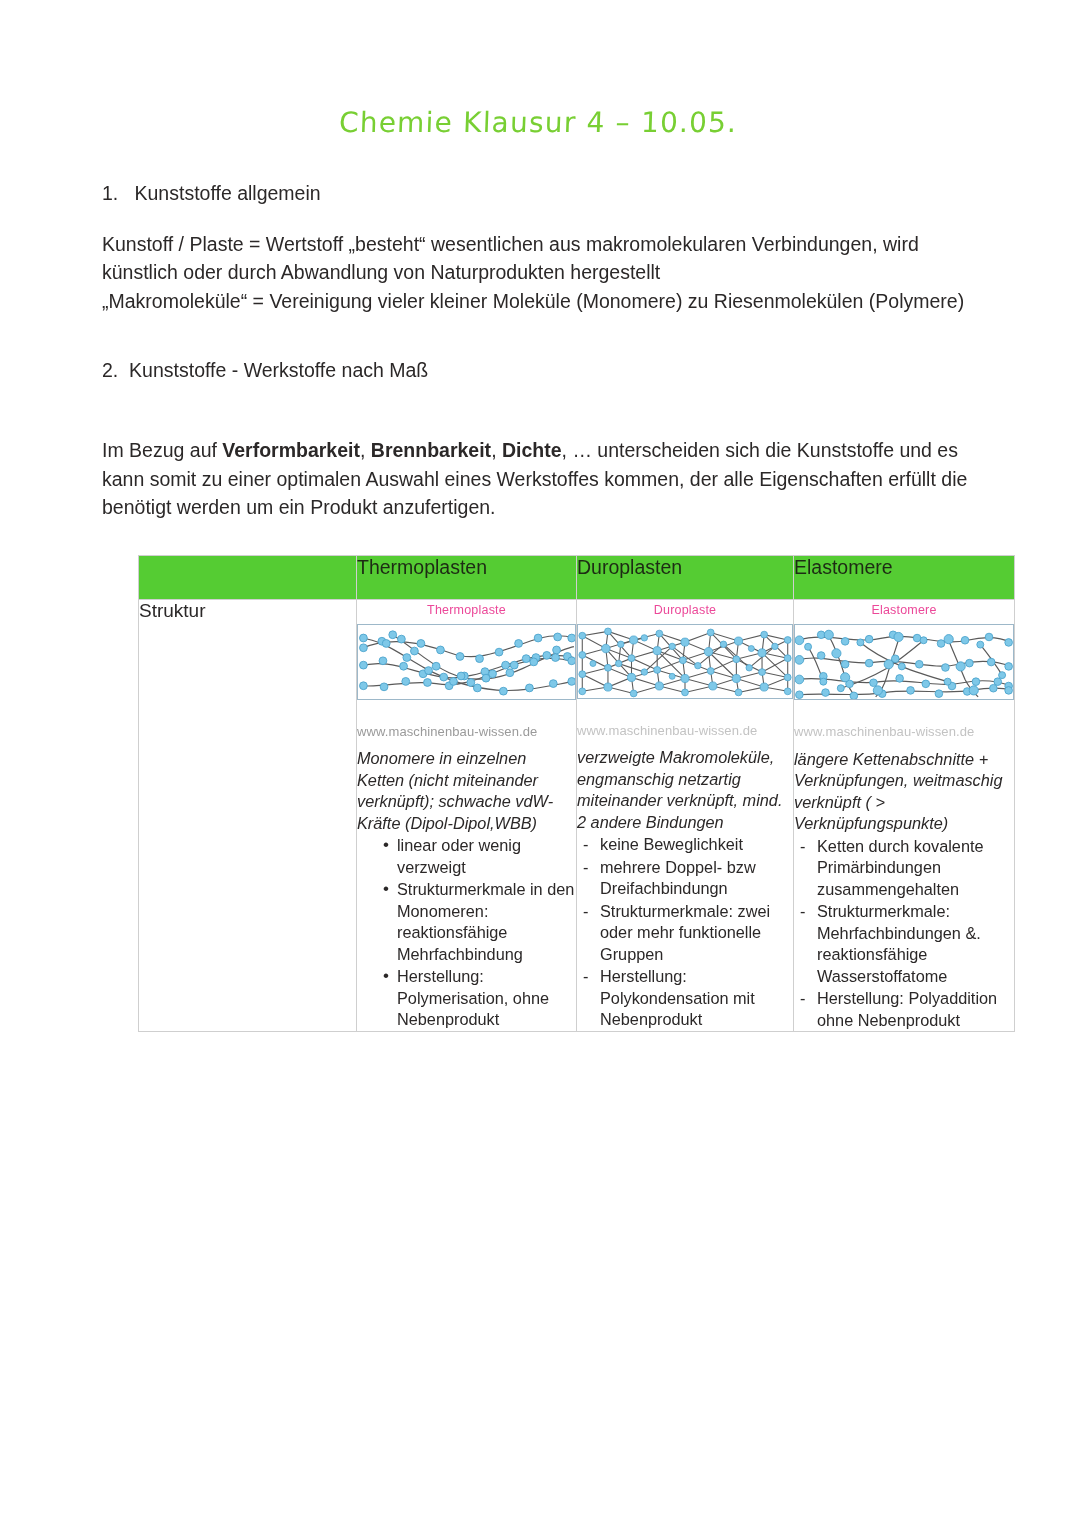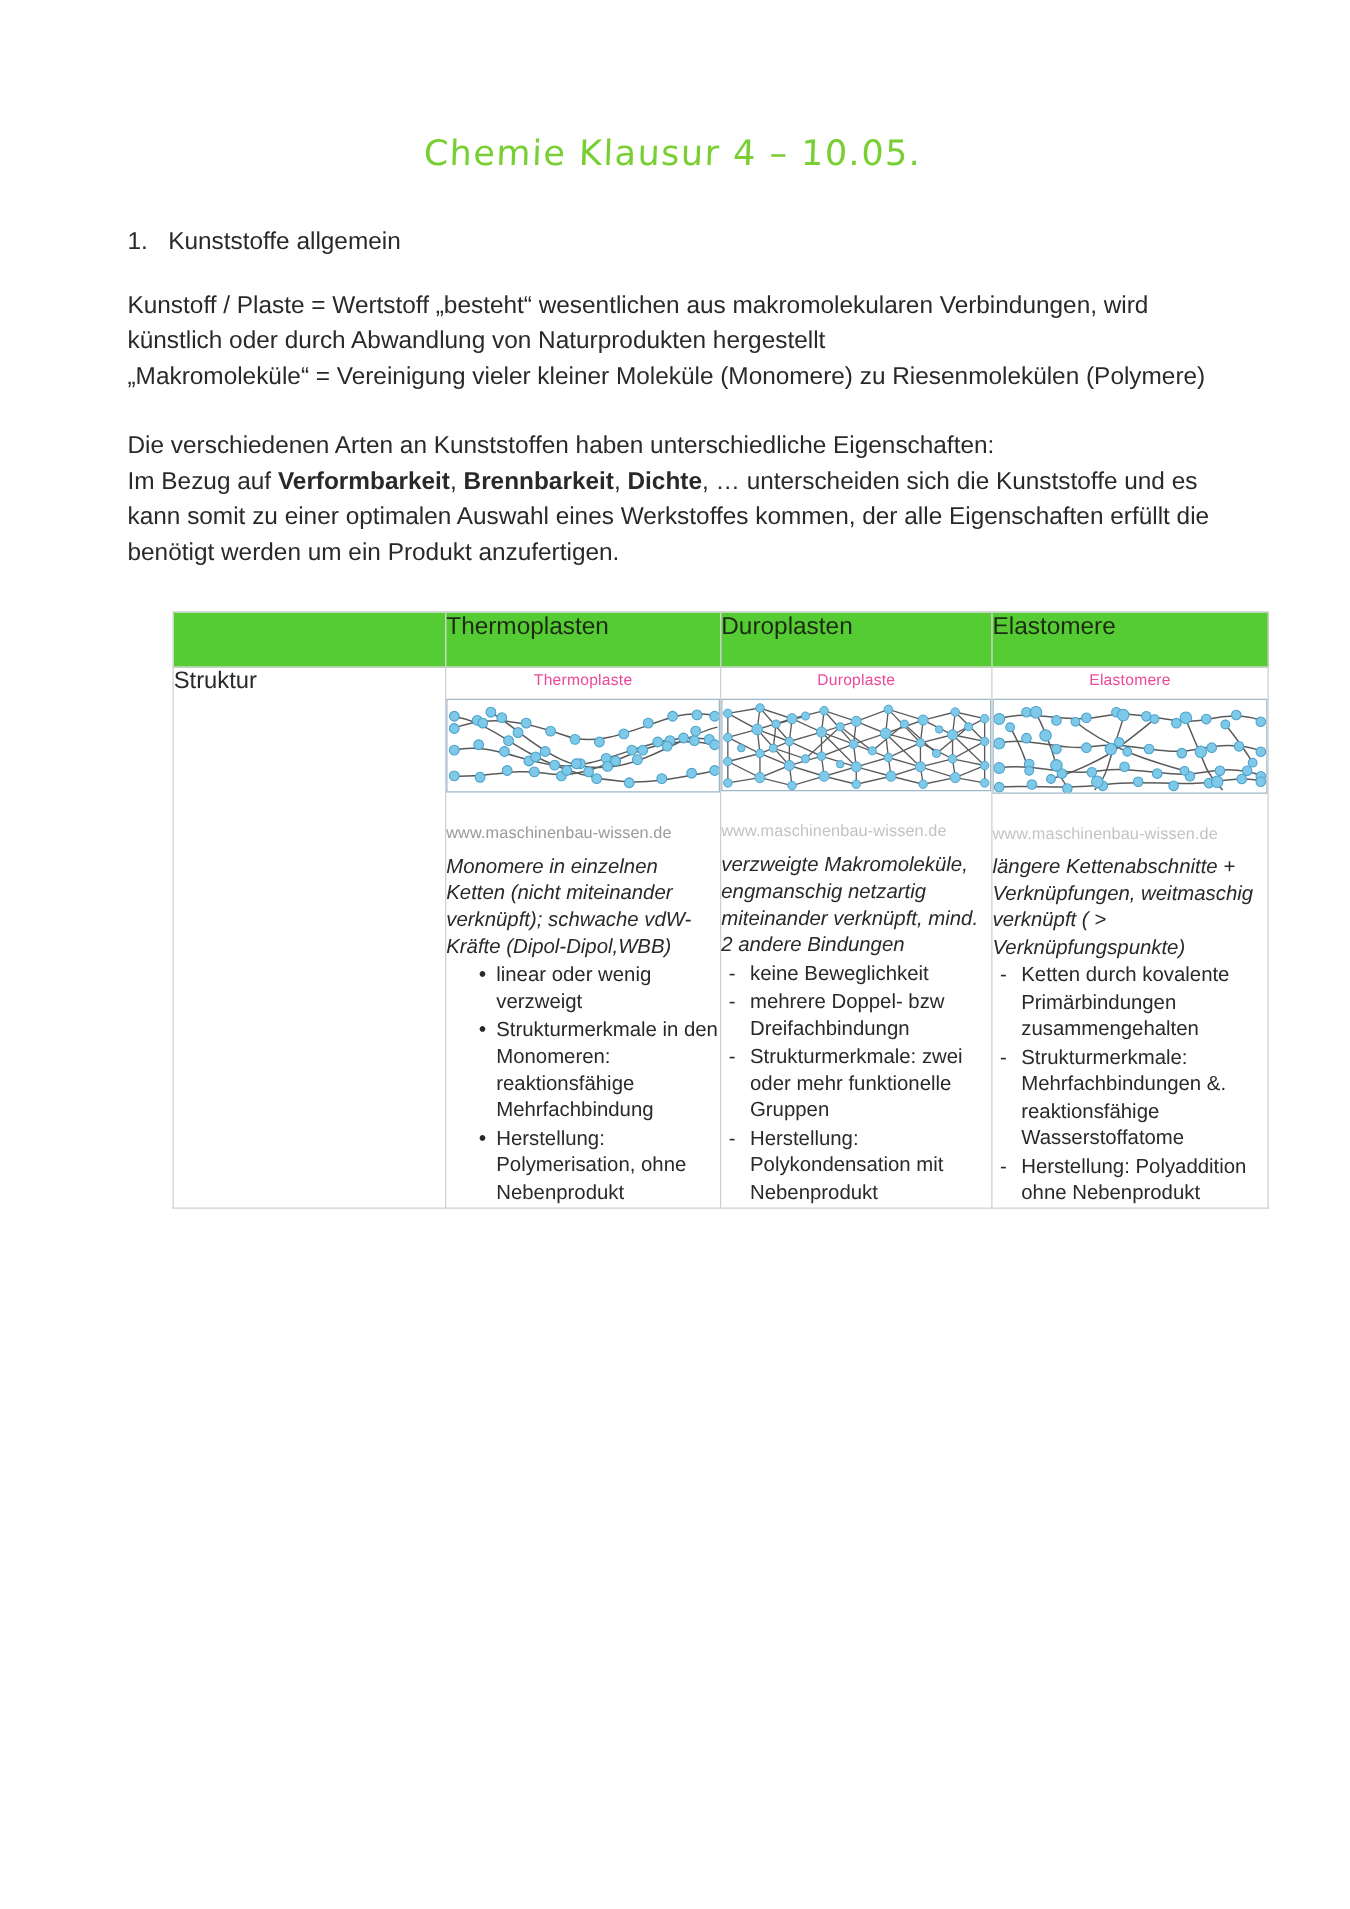--- a/index.html
+++ b/index.html
@@ -176,23 +176,24 @@
 <div class="page">
   <div class="content">
 
     <h1 class="doc-title">Chemie Klausur 4 – 10.05.</h1>
 
     <div class="section-heading sec1">1.   Kunststoffe allgemein</div>
 
     <div class="para p1"><span style="white-space: pre-line;">Kunstoff / Plaste = Wertstoff „besteht“ wesentlichen aus makromolekularen Verbindungen, wird künstlich oder durch Abwandlung von Naturprodukten hergestellt
 „Makromoleküle“ = Vereinigung vieler kleiner Moleküle (Monomere) zu Riesenmolekülen (Polymere)</span></div>
 
+    <div class="section-heading sec2">2.  Kunststoffe - Werkstoffe nach Maß</div>
 
     <div class="para p2">
-      <span>Die verschiedenen Arten an Kunststoffen haben unterschiedliche Eigenschaften:</span><br>
+      <br>
       <span>Im Bezug auf </span><b>Verformbarkeit</b><span>, </span><b>Brennbarkeit</b><span>, </span><b>Dichte</b><span>, … unterscheiden sich die Kunststoffe und es kann somit zu einer optimalen Auswahl eines Werkstoffes kommen, der alle Eigenschaften erfüllt die benötigt werden um ein Produkt anzufertigen.</span><br>
     </div>
 
 
 
     <div class="table-wrap">
       <table class="kunststoff">
         <colgroup>
             <col class="c0">
             <col class="c1">

